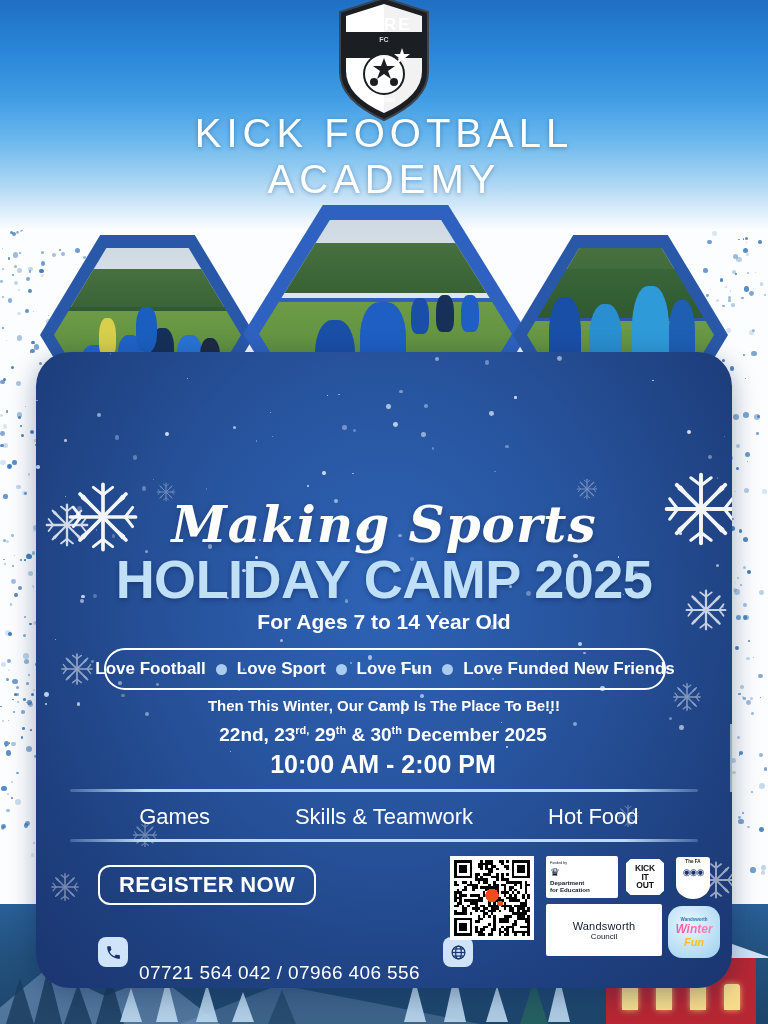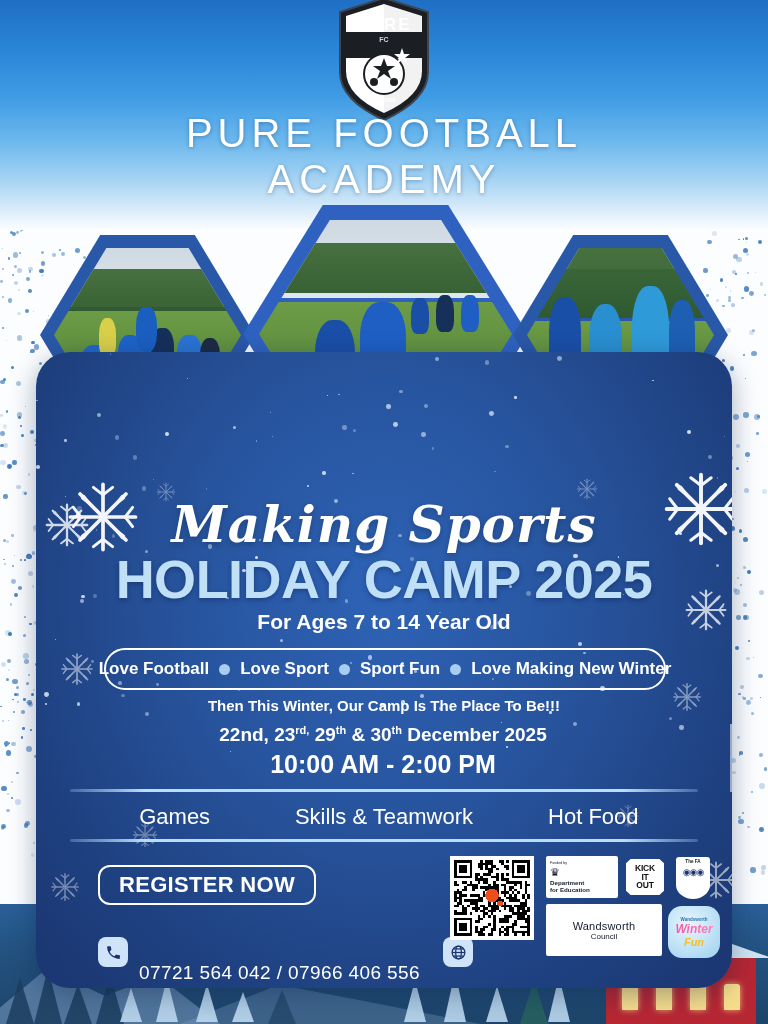--- a/index.html
+++ b/index.html
@@ -818,21 +818,21 @@
       <circle cx="60" cy="78" r="20" fill="#ffffff" stroke="#1b1f24" stroke-width="2"></circle>
       <polygon points="60,62 63,70 71,70 64,75 67,83 60,78 53,83 56,75 49,70 57,70" fill="#1b1f24"></polygon>
       <circle cx="50" cy="86" r="4" fill="#1b1f24"></circle>
       <circle cx="70" cy="86" r="4" fill="#1b1f24"></circle>
       <polygon points="78,52 80,58 86,58 81,62 83,68 78,64 73,68 75,62 70,58 76,58" fill="#ffffff"></polygon>
       <text x="60" y="106" text-anchor="middle" font-family="Liberation Sans, sans-serif" font-size="5" font-weight="700" fill="#ffffff">EST 2009</text>
     </svg>
   </div>
 
   <div class="brand">
-    <div class="line1">PURE FOOTBALL</div>
+    <div class="line1">KICK FOOTBALL</div>
     <div class="line2">ACADEMY</div>
   </div>
 
   <div class="hexrow">
 
     <div class="hex hex-outer" style="left:40px;top:30px;width:215px;height:200px;">
       <div class="hex" style="left:14px;top:13px;width:187px;height:174px;">
         <div class="photo">
           <div class="sky"></div>
           <div class="treeline" style="top:12%;height:26%;"></div>
@@ -1307,23 +1307,23 @@
 
     <div class="script">Making Sports</div>
     <div class="headline">HOLIDAY CAMP 2025</div>
     <div class="ages">For Ages  7 to 14 Year Old</div>
 
     <div class="pill">
       <span class="txt">Love Football</span>
       <span class="sep-dot"></span>
       <span class="txt">Love Sport</span>
       <span class="sep-dot"></span>
-      <span class="txt">Sport Fun</span>
+      <span class="txt">Love Fun</span>
       <span class="sep-dot"></span>
-      <span class="txt">Love Making New Winter</span>
+      <span class="txt">Love Funded New Friends</span>
     </div>
 
     <div class="tagline">Then This Winter, Our Camp Is The Place To Be!!!</div>
 
     <div class="info">
       <div class="info-col">
         <div class="dates">
           <span>22nd, 23</span><sup>rd,</sup><span> 29</span><sup>th</sup><span> &amp; 30</span><sup>th</sup><span> December 2025</span>
         </div>
         <div class="times">10:00 AM - 2:00 PM</div>

